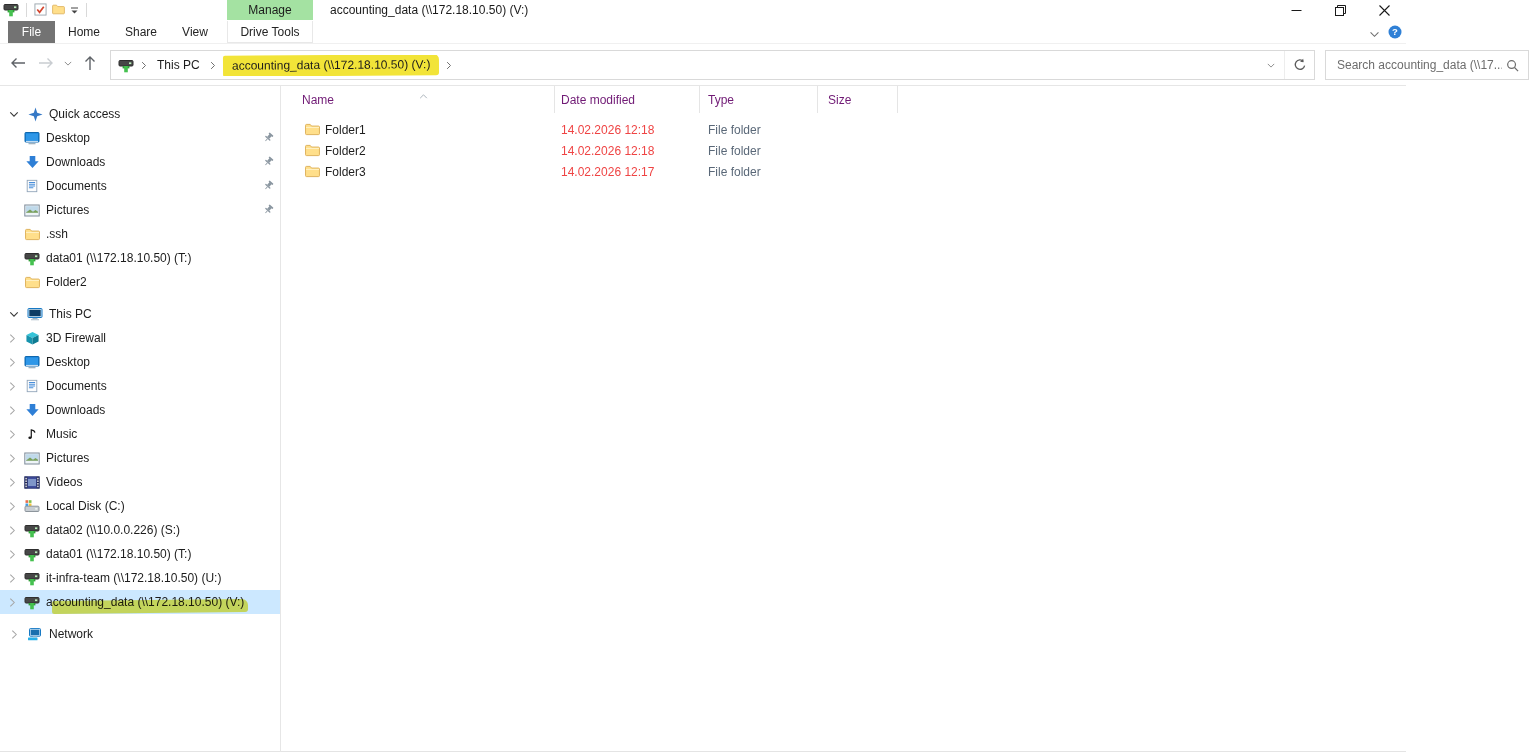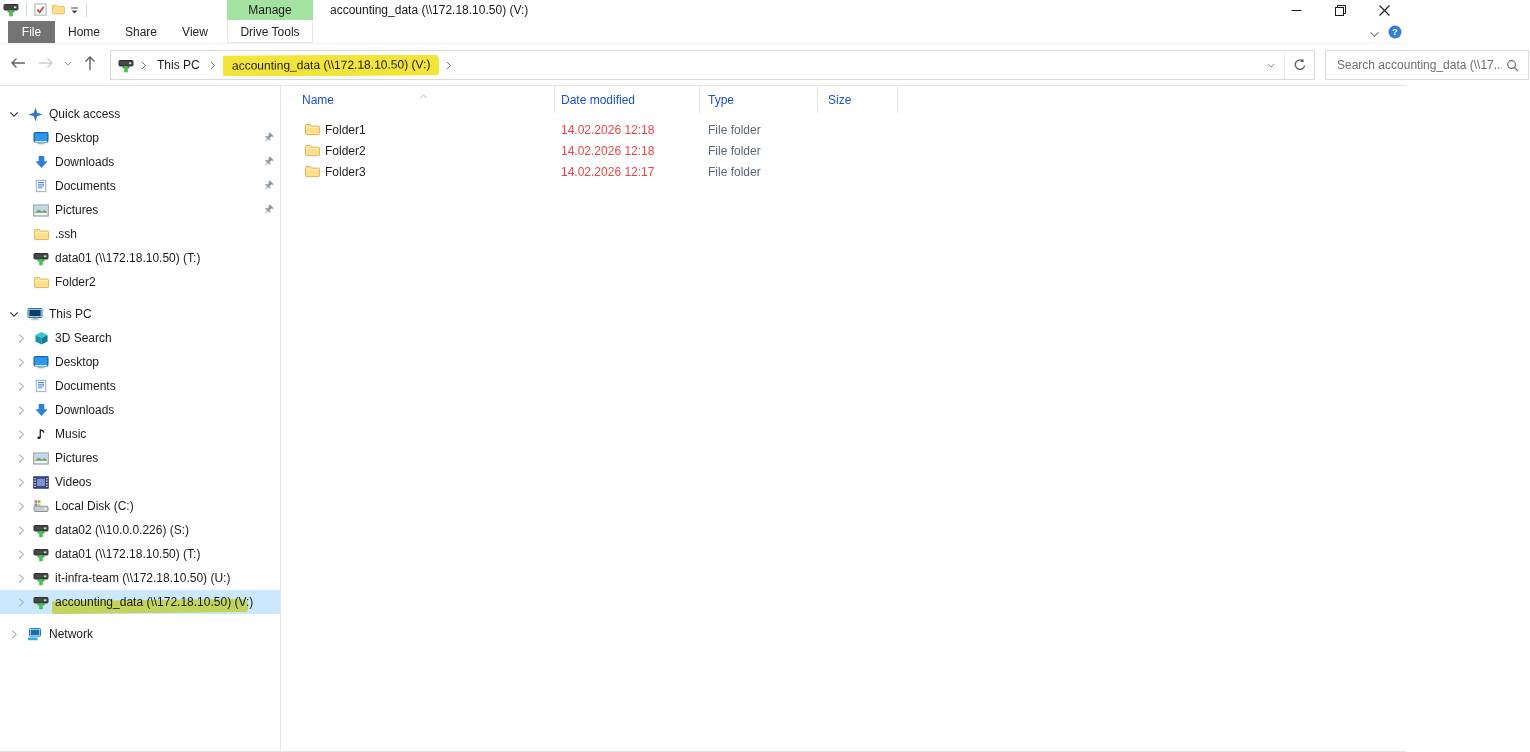--- a/index.html
+++ b/index.html
@@ -44,33 +44,33 @@
   .searchbox input { border:none; outline:none; flex:1; padding:0 4px 0 11px; font:12px "Liberation Sans",sans-serif; color:#1c1c1c; min-width:0; }
   .searchbox input::placeholder { color:#6d6d6d; opacity:1; }
   .searchbox .mag { padding-right:9px; display:flex; }
 
   
   .content { display:flex; height:666px; }
   .sidebar { position:relative; width:281px; border-right:1px solid #e6e6e6; padding-top:16px; overflow:hidden; }
   .tree-section { margin-bottom:8px; }
   .trow { position:relative; height:24px; display:flex; align-items:center; padding-left:3px; }
   .trow .chv { width:22px; display:inline-flex; align-items:center; justify-content:center; flex:none; }
-  .trow.lvl1 { padding-left:11px; }
+  .trow.lvl1 { padding-left:2px; }
   .trow.lvl1 .chv { width:20px; }
   .trow .ticon { width:20px; display:inline-flex; align-items:center; justify-content:center; flex:none; margin-right:4px; }
   .trow .tlabel { white-space:nowrap; color:#1c1c1c; }
   .trow .pin { position:absolute; right:6px; top:6px; }
   .trow.sel { background:#cce8ff; }
   .trow .marker { position:absolute; left:52px; top:10px; width:196px; height:13px; background:#f2e438;
     opacity:.82; mix-blend-mode:multiply; transform:rotate(-.6deg); border-radius:2px 6px 3px 2px; }
 
   
   .filepane { flex:1; position:relative; }
   .cols { display:flex; height:27px; align-items:center; }
-  .colcell { height:27px; display:flex; align-items:center; border-right:1px solid #e5e5e5; color:#1d4ed8; position:relative; }
+  .colcell { height:27px; display:flex; align-items:center; border-right:1px solid #e5e5e5; color:#701a75; position:relative; }
   .colcell.c0 { width:274px; padding-left:21px; }
   .colcell.c1 { width:145px; padding-left:6px; }
   .colcell.c2 { width:118px; padding-left:8px; }
   .colcell.c3 { width:80px;  padding-left:10px; }
   .sortmark { position:absolute; left:138px; top:2px; }
   .rows { margin-top:6px; }
   .frow { height:21px; display:flex; align-items:center; }
   .fcell { display:flex; align-items:center; white-space:nowrap; }
   .fcell.c0 { width:274px; padding-left:24px; color:#1e1e1e; }
   .fcell.c0 .fic { display:inline-flex; margin-right:5px; }
@@ -376,21 +376,21 @@
                 <path d="M1.5 1.5L6 6l-4.5 4.5" stroke="#a6a6a6" stroke-width="1.2" fill="none"></path>
               </svg>
             </span>
             <span class="ticon" data-icon="objects-3d-icon">
               <svg width="15" height="14" viewBox="0 0 16 15">
                 <polygon points="8,1 14.5,4.2 8,7.4 1.5,4.2" fill="#35c3d8"></polygon>
                 <polygon points="1.5,4.2 8,7.4 8,14.5 1.5,11.3" fill="#1693ad"></polygon>
                 <polygon points="14.5,4.2 8,7.4 8,14.5 14.5,11.3" fill="#0e7b92"></polygon>
               </svg>
             </span>
-            <span class="tlabel">3D Search</span>
+            <span class="tlabel">3D Firewall</span>
           </div>
           <div class="trow lvl1">
             <span class="chv" data-icon="chevron-collapsed-icon">
               <svg width="7" height="11" viewBox="0 0 8 12">
                 <path d="M1.5 1.5L6 6l-4.5 4.5" stroke="#a6a6a6" stroke-width="1.2" fill="none"></path>
               </svg>
             </span>
             <span class="ticon" data-icon="desktop-icon">
               <svg width="16" height="14" viewBox="0 0 16 14">
                 <rect x="1" y="1.5" width="14" height="9.5" rx=".8" fill="#1581d8" stroke="#0f67ad"></rect>

